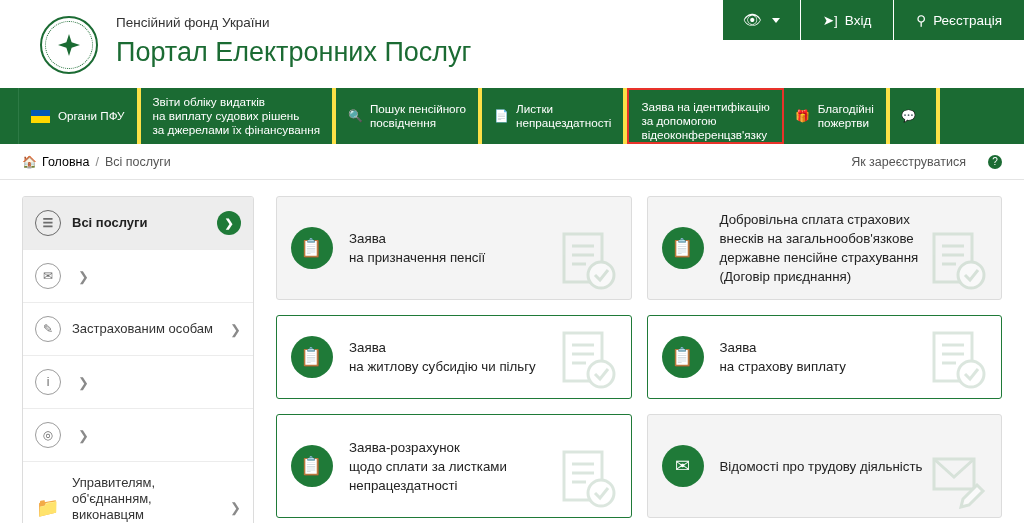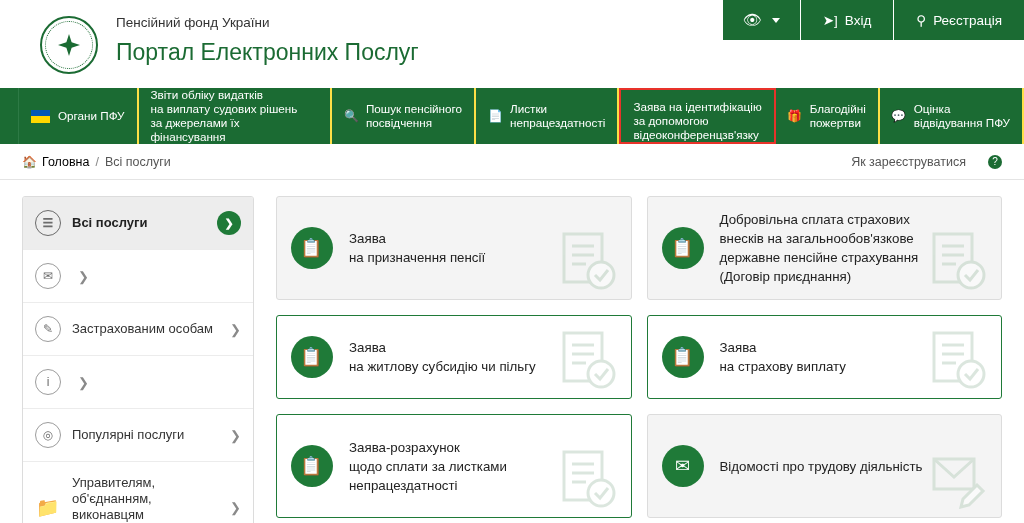--- a/index.html
+++ b/index.html
@@ -45,21 +45,21 @@
   .title-block {
     margin-left: 16px;
     margin-top: 14px;
   }
   .org-name {
     font-size: 13.5px;
     color: #333333;
     line-height: 18px;
   }
   .portal-name {
-    font-size: 23px;
+    font-size: 27px;
     color: #1b6b33;
     margin-top: 6px;
     line-height: 28px;
   }
   .top-actions {
     position: absolute;
     right: 0; top: 0;
     display: flex;
     height: 40px;
   }
@@ -93,21 +93,21 @@
     align-items: stretch;
     position: relative;
   }
   .nav-item {
     display: flex;
     align-items: center;
     color: #ffffff;
     font-size: 11.7px;
     line-height: 14px;
     padding: 0 12px;
-    border-right: 2px solid #fde047;
+    border-right: 4px solid #fde047;
     cursor: pointer;
   }
   .nav-item:first-child { border-left: 1px solid #2d7a45; margin-left: 18px; }
   .nav-item .ico { margin-right: 7px; font-size: 12px; }
   .flag {
     width: 19px; height: 13px;
     margin-right: 8px;
     background: linear-gradient(to bottom, #0057b7 50%, #ffd700 50%);
     display: inline-block;
   }
@@ -304,22 +304,20 @@
 за допомогою
 відеоконференцзв'язку</span>
   </div>
   <div class="nav-item">
     <span class="ico">🎁</span>
     <span class="nav-text" style="white-space:pre-line">Благодійні
 пожертви</span>
   </div>
   <div class="nav-item">
     <span class="ico">💬</span>
-    <span class="nav-text" style="white-space:pre-line">Оцінка
-відвідування ПФУ</span>
   </div>
 </div>
 
 <div class="breadcrumb-row">
   <div class="crumbs">
     <span class="home-ico">🏠</span>
     <a>Головна</a>
     <span class="sep">/</span>
     <span class="current">Всі послуги</span>
   </div>
@@ -350,21 +348,20 @@
       <span class="side-arrow">❯</span>
     </div>
 
     <div class="side-item">
       <span class="side-ico">i</span>
       <span class="side-arrow">❯</span>
     </div>
 
     <div class="side-item">
       <span class="side-ico">◎</span>
-      <span class="side-label">Популярні послуги</span>
       <span class="side-arrow">❯</span>
     </div>
 
     <div class="side-item folder">
       <span class="side-ico">📁</span>
       <span class="side-label">Управителям, об'єднанням, виконавцям комунальних послуг</span>
       <span class="side-arrow">❯</span>
     </div>
 
   </div>

